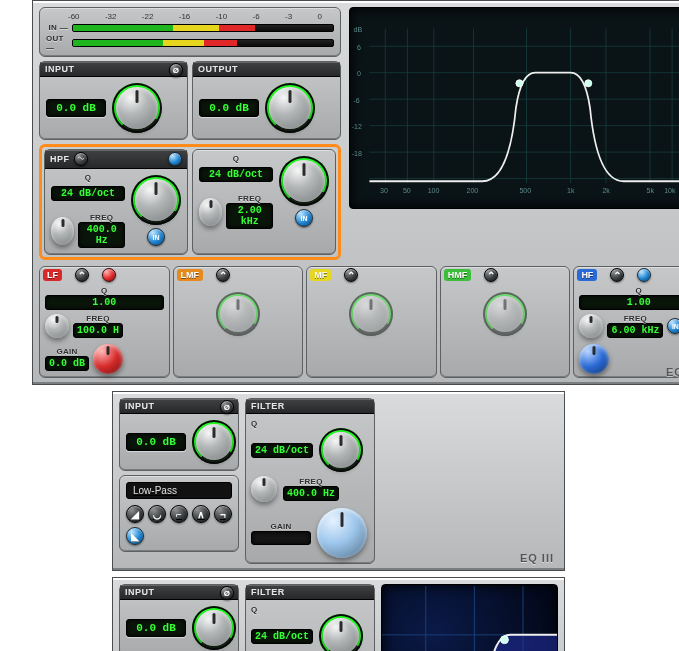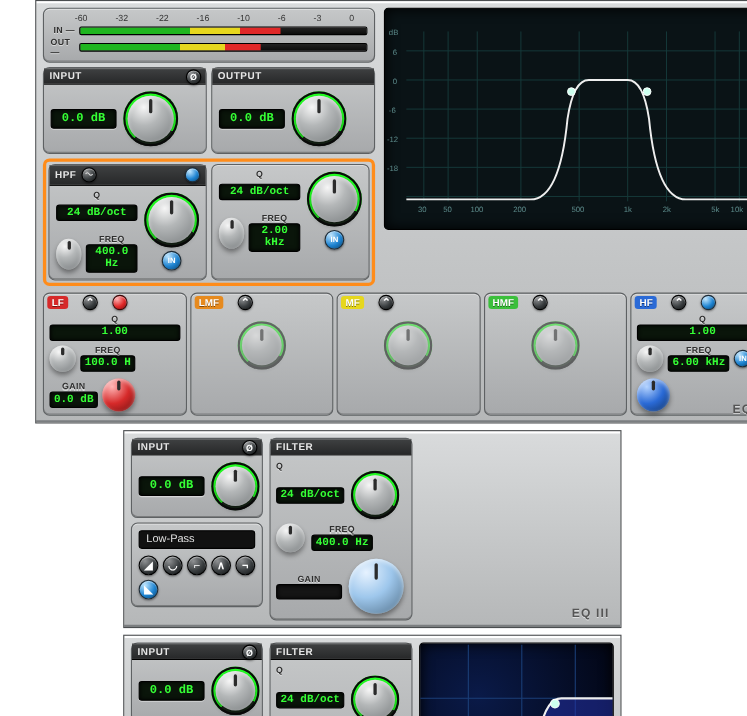--- a/index.html
+++ b/index.html
@@ -449,21 +449,21 @@
       </div>
       <div style="display:flex; align-items:center; gap:6px; padding:6px;">
         <div class="display">0.0 dB</div>
         <div class="knob-ring">
             <div class="knob-med"></div>
           </div>
       </div>
     </div>
 
     <div class="subpanel">
-      <div style="padding:6px;">
+      <div style="padding:6px;text-decoration:underline;">
         <div class="type-display">Low-Pass</div>
         <div style="display:flex; gap:4px; flex-wrap:wrap;">
           <span class="icon-btn dark">◢</span>
           <span class="icon-btn dark">◡</span>
           <span class="icon-btn dark">⌐</span>
           <span class="icon-btn dark">∧</span>
           <span class="icon-btn dark">¬</span>
           <span class="icon-btn">◣</span>
         </div>
       </div>

